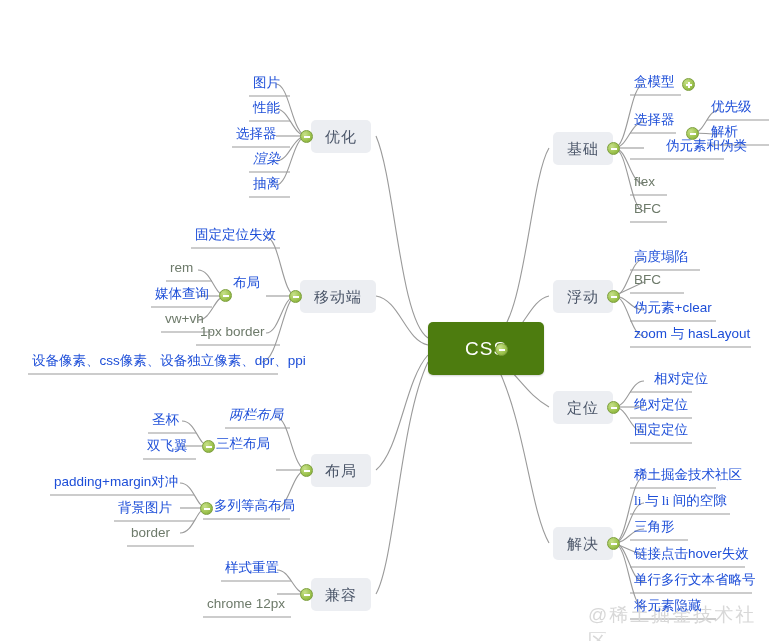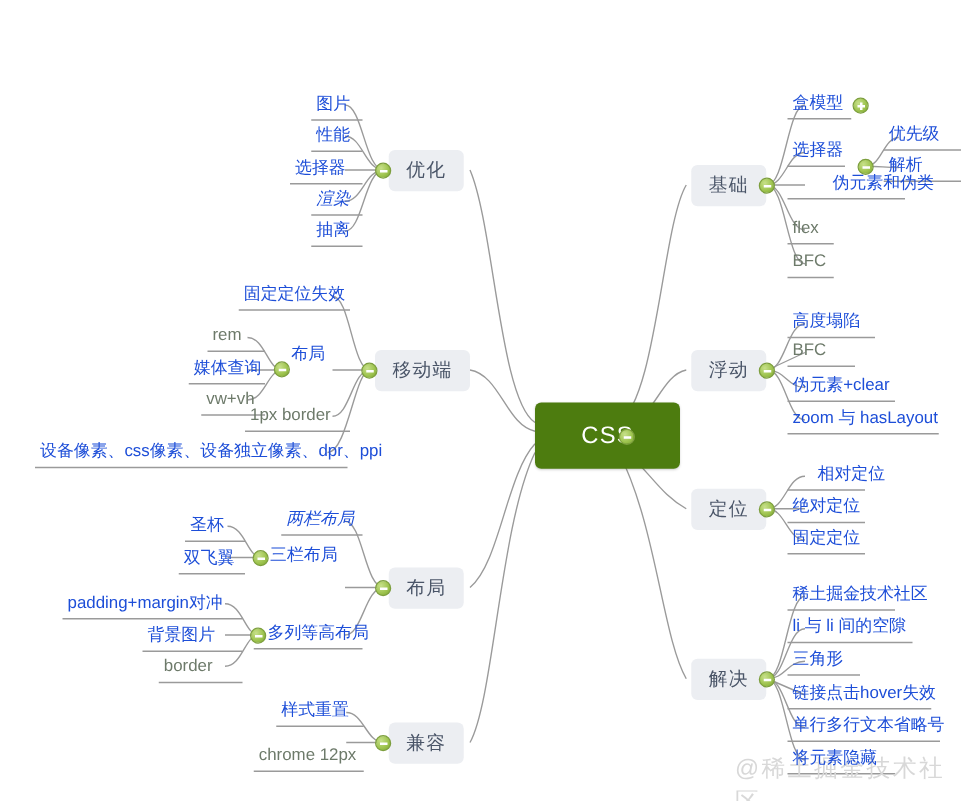--- a/index.html
+++ b/index.html
@@ -272,19 +272,19 @@
   <div class="toggle" style="left:607px;top:401px;"></div>
 
   <div class="node leaf" style="left:650px;top:370px;">相对定位</div>
   <div class="node leaf" style="left:630px;top:396px;">绝对定位</div>
   <div class="node leaf" style="left:630px;top:421px;">固定定位</div>
 
   <div class="node lvl1" style="left:553px;top:527px;">解决</div>
   <div class="toggle" style="left:607px;top:537px;"></div>
 
   <div class="node leaf" style="left:630px;top:466px;">稀土掘金技术社区</div>
-  <div class="node leaf" style="left:630px;top:492px;">li 与 li 间的空隙</div>
+  <div class="node leaf" style="left:630px;top:492px;font-family:Liberation Serif, serif;">li 与 li 间的空隙</div>
   <div class="node leaf" style="left:630px;top:518px;">三角形</div>
   <div class="node leaf" style="left:630px;top:571px;">单行多行文本省略号</div>
   <div class="node leaf" style="left:630px;top:545px;">链接点击hover失效</div>
   <div class="node leaf" style="left:630px;top:597px;">将元素隐藏</div>
 
 </div>
 
 </body></html>

